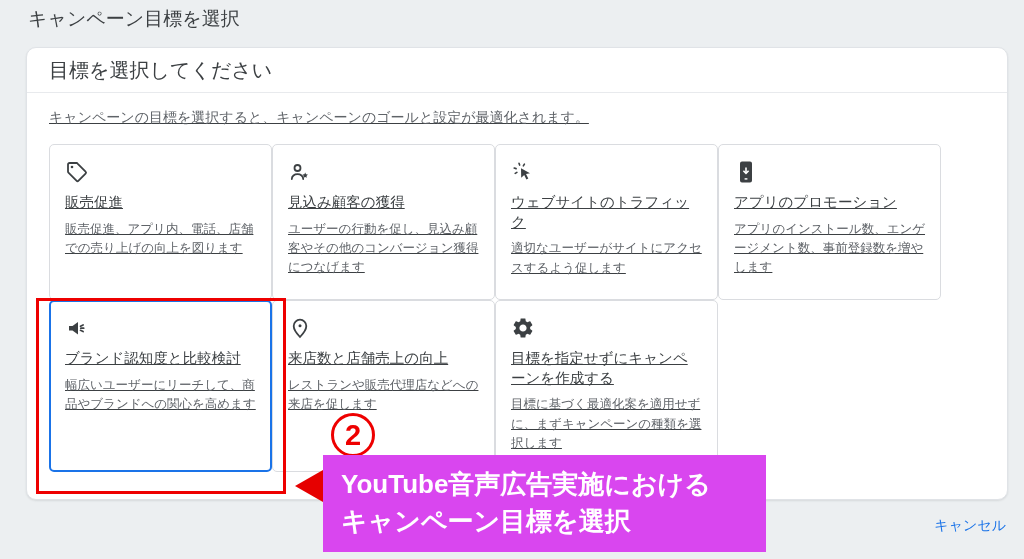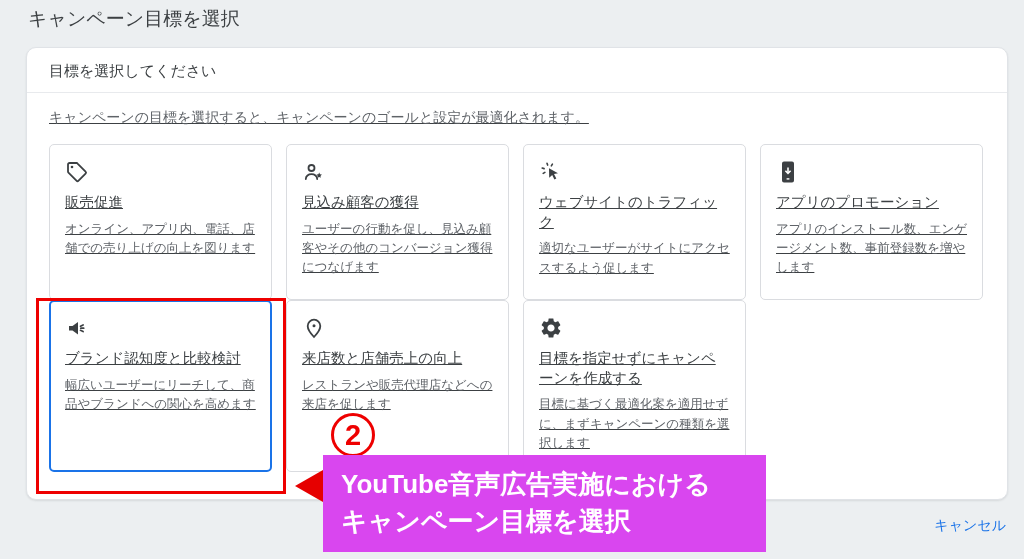--- a/index.html
+++ b/index.html
@@ -18,29 +18,29 @@
     position: absolute; left: 26px; top: 47px;
     width: 982px; height: 453px;
     background: #ffffff;
     border: 1px solid #e0e3e7;
     border-radius: 10px;
     box-shadow: 0 1px 2px rgba(60,64,67,.12);
   }
   .panel-header {
     height: 45px; line-height: 45px;
     padding: 0 22px;
-    font-size: 15px; color: #3c4043;
+    font-size: 20px; color: #3c4043;
     border-bottom: 1px solid #e8eaed;
   }
   .panel-body { padding: 16px 22px 0; text-decoration: underline; }
   .panel-desc {
     font-size: 14px; color: #5f6368;
     margin-bottom: 17px;
   }
-  .cards-row { display: flex; gap: 14px; }
+  .cards-row { display: flex; }
   .cards-row.row2 { }
   .card {
     width: 223px; height: 156px;
     background: #fff;
     border: 1px solid #dadce0;
     border-radius: 5px;
     padding: 15px 15px 0;
     cursor: pointer;
     position: relative;
     z-index: 1;
@@ -112,21 +112,21 @@
   <div class="panel-body">
     <div class="panel-desc">キャンペーンの目標を選択すると、キャンペーンのゴールと設定が最適化されます。</div>
 
     <div class="cards-row">
       <div class="card">
         <svg class="card-icon" viewBox="0 0 24 24" fill="none" stroke="#3c4043" stroke-width="1.8" stroke-linejoin="round">
           <path d="M11.6 3H4.5A1.5 1.5 0 0 0 3 4.5v7.1c0 .4.16.78.44 1.06l8 8a1.5 1.5 0 0 0 2.12 0l7-7a1.5 1.5 0 0 0 0-2.12l-8-8A1.5 1.5 0 0 0 11.6 3z"></path>
           <circle cx="7" cy="7" r="1.3" fill="#3c4043" stroke="none"></circle>
         </svg>
         <div class="card-title">販売促進</div>
-        <div class="card-desc">オンライン、アプリ内、電話、店舗での売り上げの向上を図ります</div>
+        <div class="card-desc">販売促進、アプリ内、電話、店舗での売り上げの向上を図ります</div>
       </div>
 
       <div class="card">
         <svg class="card-icon" viewBox="0 0 24 24" fill="none" stroke="#3c4043" stroke-width="1.8">
           <circle cx="9.5" cy="8" r="3"></circle>
           <path d="M3.8 19c0-3 2.6-4.8 5.7-4.8 3.1 0 5.7 1.8 5.7 4.8" stroke-linecap="round"></path>
           <path d="M17.2 12.6l.8 1.7 1.9.3-1.4 1.3.3 1.9-1.6-.9-1.7.9.3-1.9-1.3-1.3 1.9-.3z" fill="#3c4043" stroke="none"></path>
         </svg>
         <div class="card-title">見込み顧客の獲得</div>
         <div class="card-desc">ユーザーの行動を促し、見込み顧客やその他のコンバージョン獲得につなげます</div>

